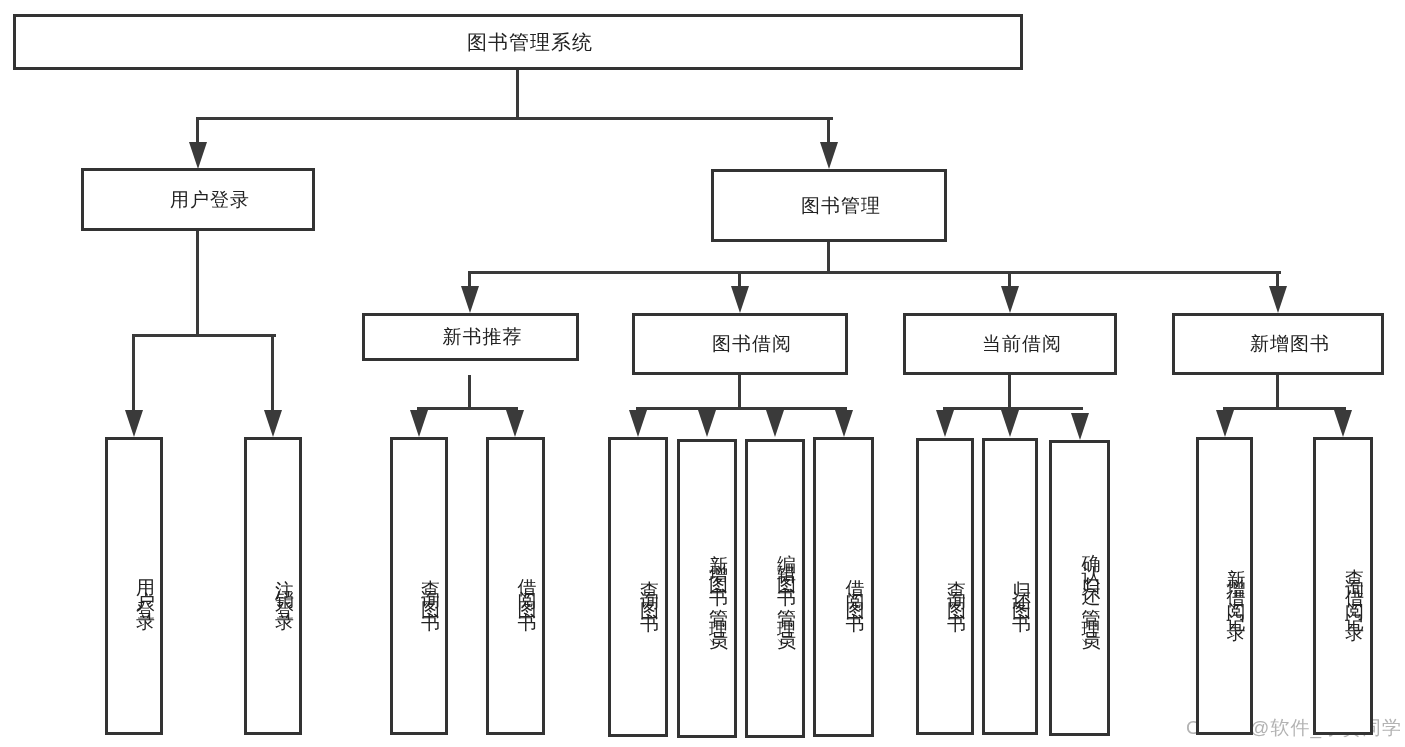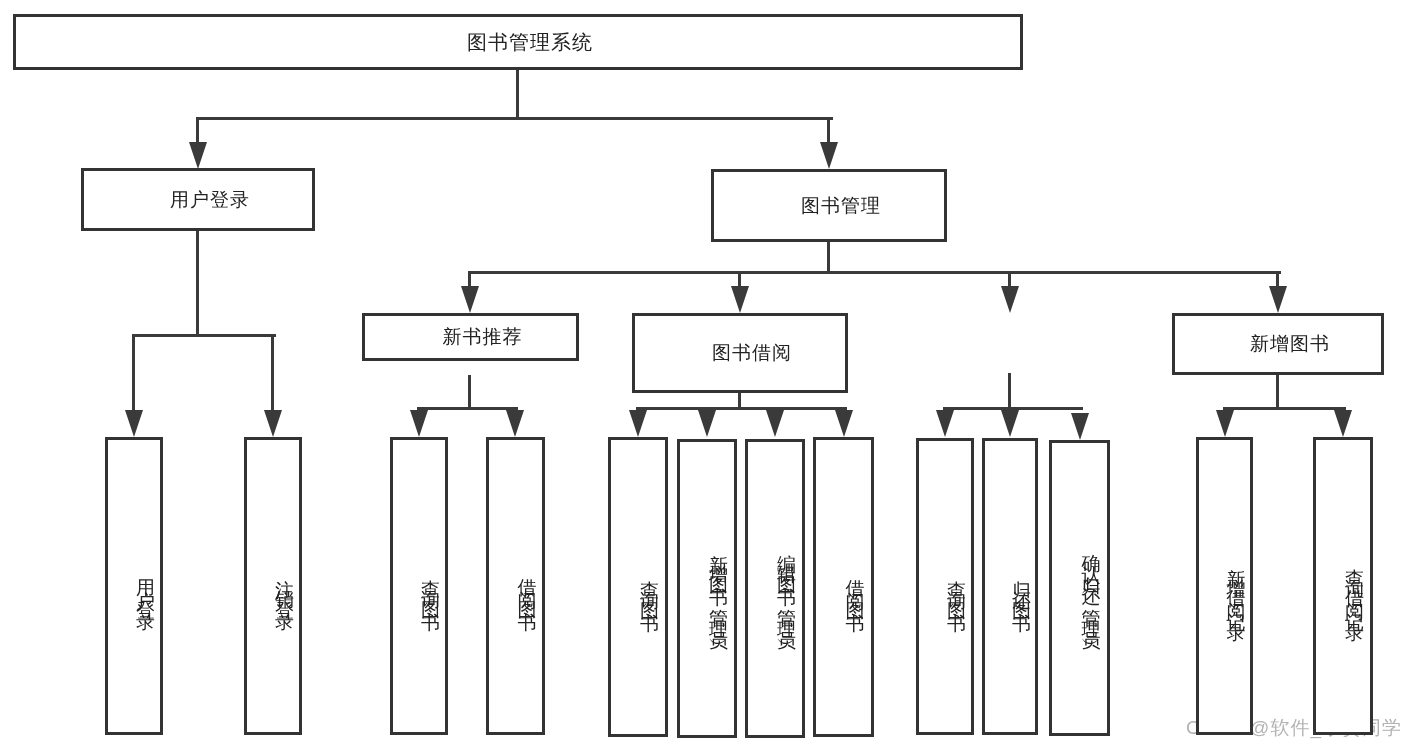--- a/index.html
+++ b/index.html
@@ -88,22 +88,25 @@
     </div>
     <div class="box horiz" style="left: 81px; top: 168px; width: 234px; height: 63px;">
       <span class="lbl">用户登录</span>
     </div>
     <div class="box horiz" style="left: 711px; top: 169px; width: 236px; height: 73px;">
       <span class="lbl">图书管理</span>
     </div>
     <div class="box horiz" style="left: 362px; top: 313px; width: 217px; height: 48px; align-items: center;">
       <span class="lbl">新书推荐</span>
     </div>
-    <div class="box horiz" style="left: 632px; top: 313px; width: 216px; height: 80px;">
+    <div class="box horiz" style="left: 632px; top: 313px; width: 216px; height: 62px;">
       <span class="lbl">图书借阅</span>
+    </div>
+    <div class="box horiz" style="left: 903px; top: 313px; width: 214px; height: 62px;">
+      <span class="lbl">当前借阅</span>
     </div>
     <div class="box horiz" style="left: 1172px; top: 313px; width: 212px; height: 62px;">
       <span class="lbl">新增图书</span>
     </div>
     <div class="box vert" style="left: 105px; top: 437px; width: 58px; height: 298px;">
       <span class="lbl">用户登录</span>
     </div>
     <div class="box vert" style="left: 244px; top: 437px; width: 58px; height: 298px;">
       <span class="lbl">注销登录</span>
     </div>

